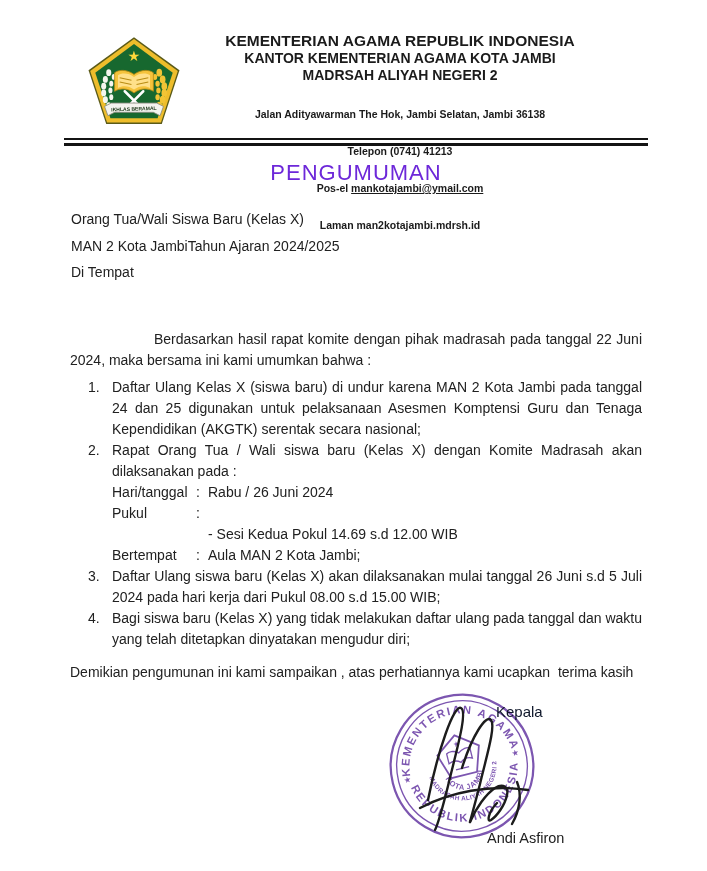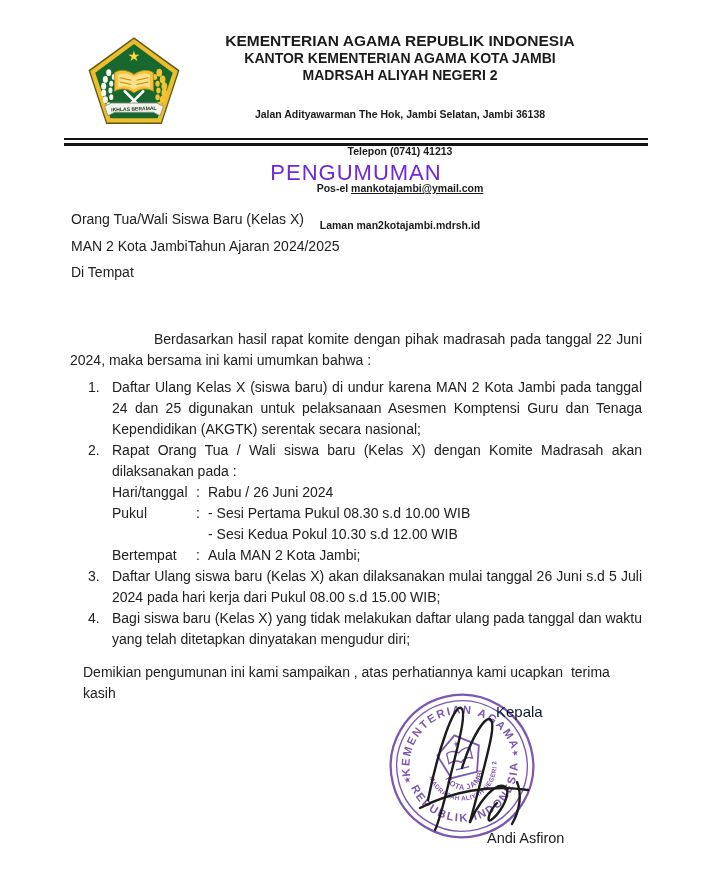--- a/index.html
+++ b/index.html
@@ -28,21 +28,21 @@
   .opening{margin:0 0 6px 0;text-align:justify;text-indent:84px;}
   .num-list{margin:0;padding:0 0 0 18px;list-style:none;}
   .item{display:flex;margin:0;}
   .item-num{flex:none;width:24px;}
   .item-text{flex:1;text-align:justify;}
   .schedule{margin:0;}
   .srow{display:flex;}
   .slabel{flex:none;width:84px;}
   .ssep{flex:none;width:12px;}
   .svalue{flex:1;white-space:pre-wrap;}
-  .closing{margin:12px 0 0 13px;white-space:pre-wrap;}
+  .closing{margin:12px 0 0 0;white-space:pre-wrap;}
   
   .sig-title{position:absolute;left:496px;top:703px;font-size:15px;color:#0f172a;z-index:4;}
   .sig-name{position:absolute;left:487px;top:800px;font-size:14.5px;color:#212121;z-index:4;margin-top:30px;}
   .stamp{position:absolute;left:387px;top:691px;width:150px;height:150px;transform:rotate(-14deg);opacity:0.88;z-index:2;}
   .signature-ink{position:absolute;left:398px;top:688px;width:150px;height:152px;z-index:3;}
 </style>
 </head>
 <body>
 
 <div class="page">
@@ -130,26 +130,25 @@
           <span>Rapat Orang Tua / Wali siswa baru (Kelas X) dengan Komite Madrasah akan dilaksanakan pada :</span>
           <span class="schedule">
             <span class="srow">
               <span class="slabel">Hari/tanggal</span>
                 <span class="ssep">:</span>
                 <span class="svalue">Rabu / 26 Juni 2024</span>
             </span>
             <span class="srow">
               <span class="slabel">Pukul</span>
                 <span class="ssep">:</span>
-                <span class="svalue">- Sesi Pertama Pukul 08.30 s.d 10.00 WIB</span>
             </span>
             <span class="srow">
               <span class="slabel"></span>
                 <span class="ssep"></span>
-                <span class="svalue">- Sesi Kedua Pokul 10.30 s.d 12.00 WIB</span>
+                <span class="svalue">- Sesi Kedua Pokul 14.69 s.d 12.00 WIB</span>
             </span>
             <span class="srow">
               <span class="slabel">Bertempat</span>
                 <span class="ssep">:</span>
                 <span class="svalue">Aula MAN 2 Kota Jambi;</span>
             </span>
           </span>
         </span>
       </div>
 

